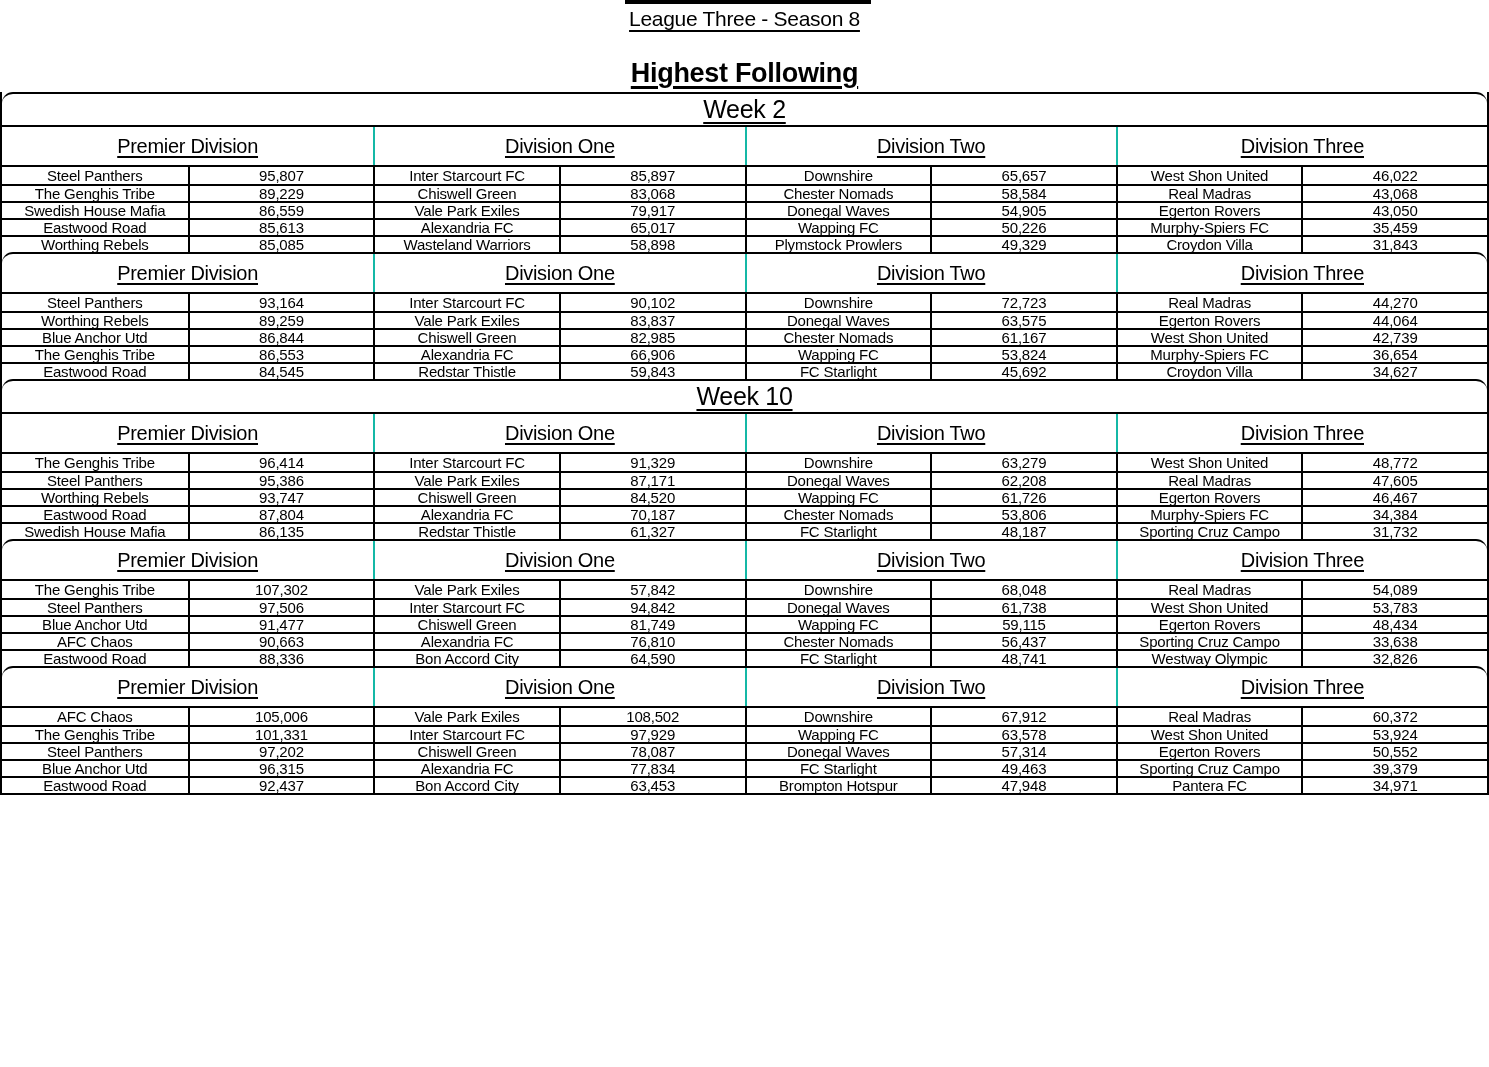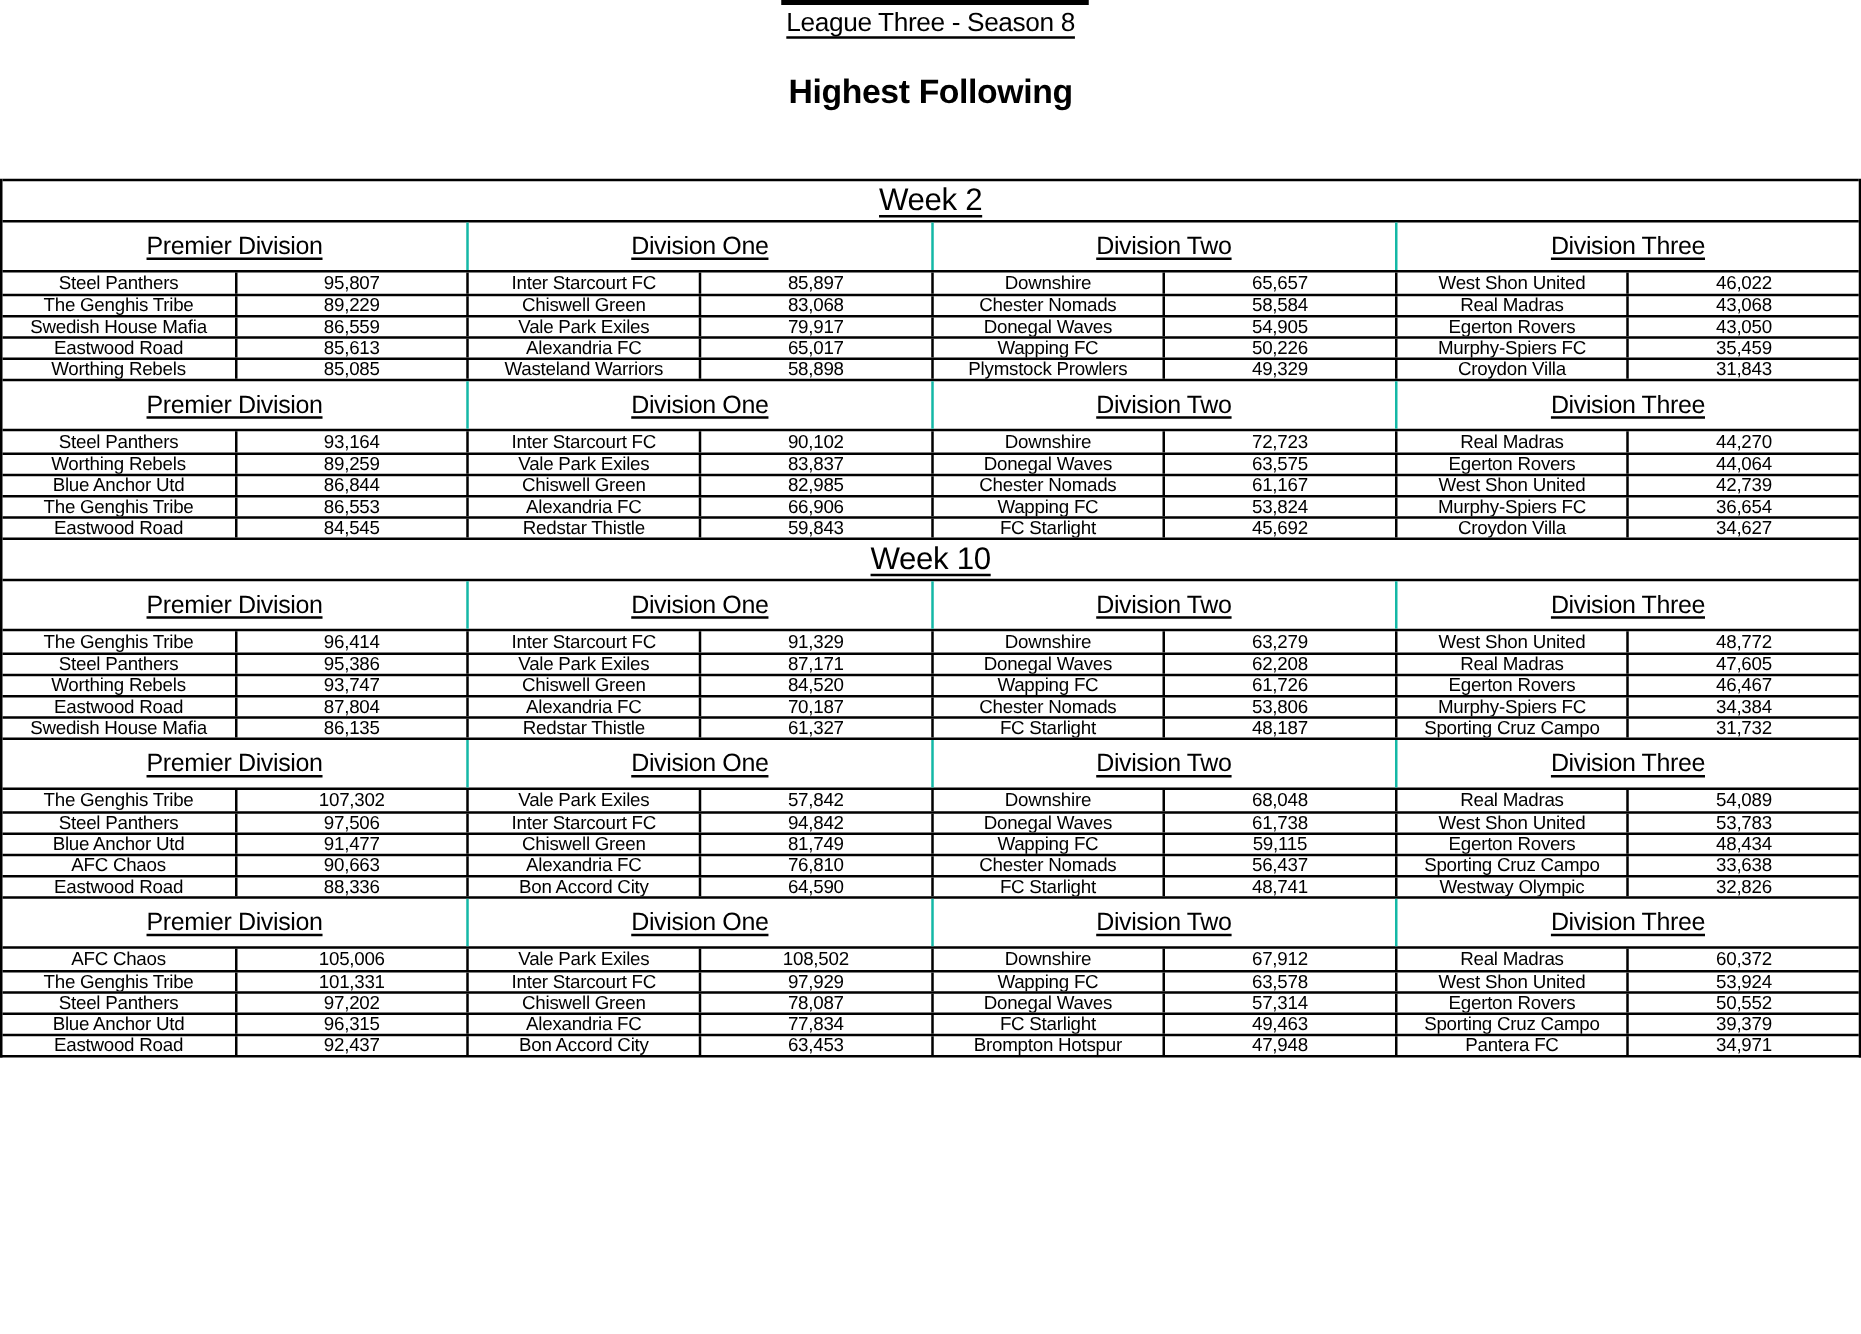--- a/index.html
+++ b/index.html
@@ -17,48 +17,49 @@
     overflow: hidden;
   }
   
   .top-strip {
     position: absolute;
     top: 0; left: 625px;
     width: 246px; height: 4px;
     background: #000000;
   }
   .doc-header {
-    height: 143px;
+    height: 92px;
     text-align: center;
   }
   .doc-title {
     display: inline-block;
     margin-top: 7px;
     font-size: 21px;
     letter-spacing: -0.3px;
     text-decoration: underline;
     text-decoration-thickness: 2px;
     text-underline-offset: 4px;
   }
   .doc-header .title-line { text-align: center; }
   .doc-subtitle {
     display: inline-block;
     margin-top: 27px;
     font-size: 27px;
     font-weight: bold;
     letter-spacing: -0.3px;
+    text-decoration: underline;
     text-decoration-thickness: 3px;
     text-underline-offset: 4px;
   }
   .weeks {
     border-left: 2px solid #000;
     border-right: 2px solid #000;
     border-bottom: 2px solid #000;
   }
-  .week { border-top: 2px solid #000; }
+  .week { border-top: 2px solid #000; border-radius: 11px; }
   .week-title {
     height: 33px;
     display: flex;
     align-items: center;
     justify-content: center;
     font-size: 25px;
     letter-spacing: -0.3px;
     border-bottom: 2px solid #000;
   }
   .week-title span {

